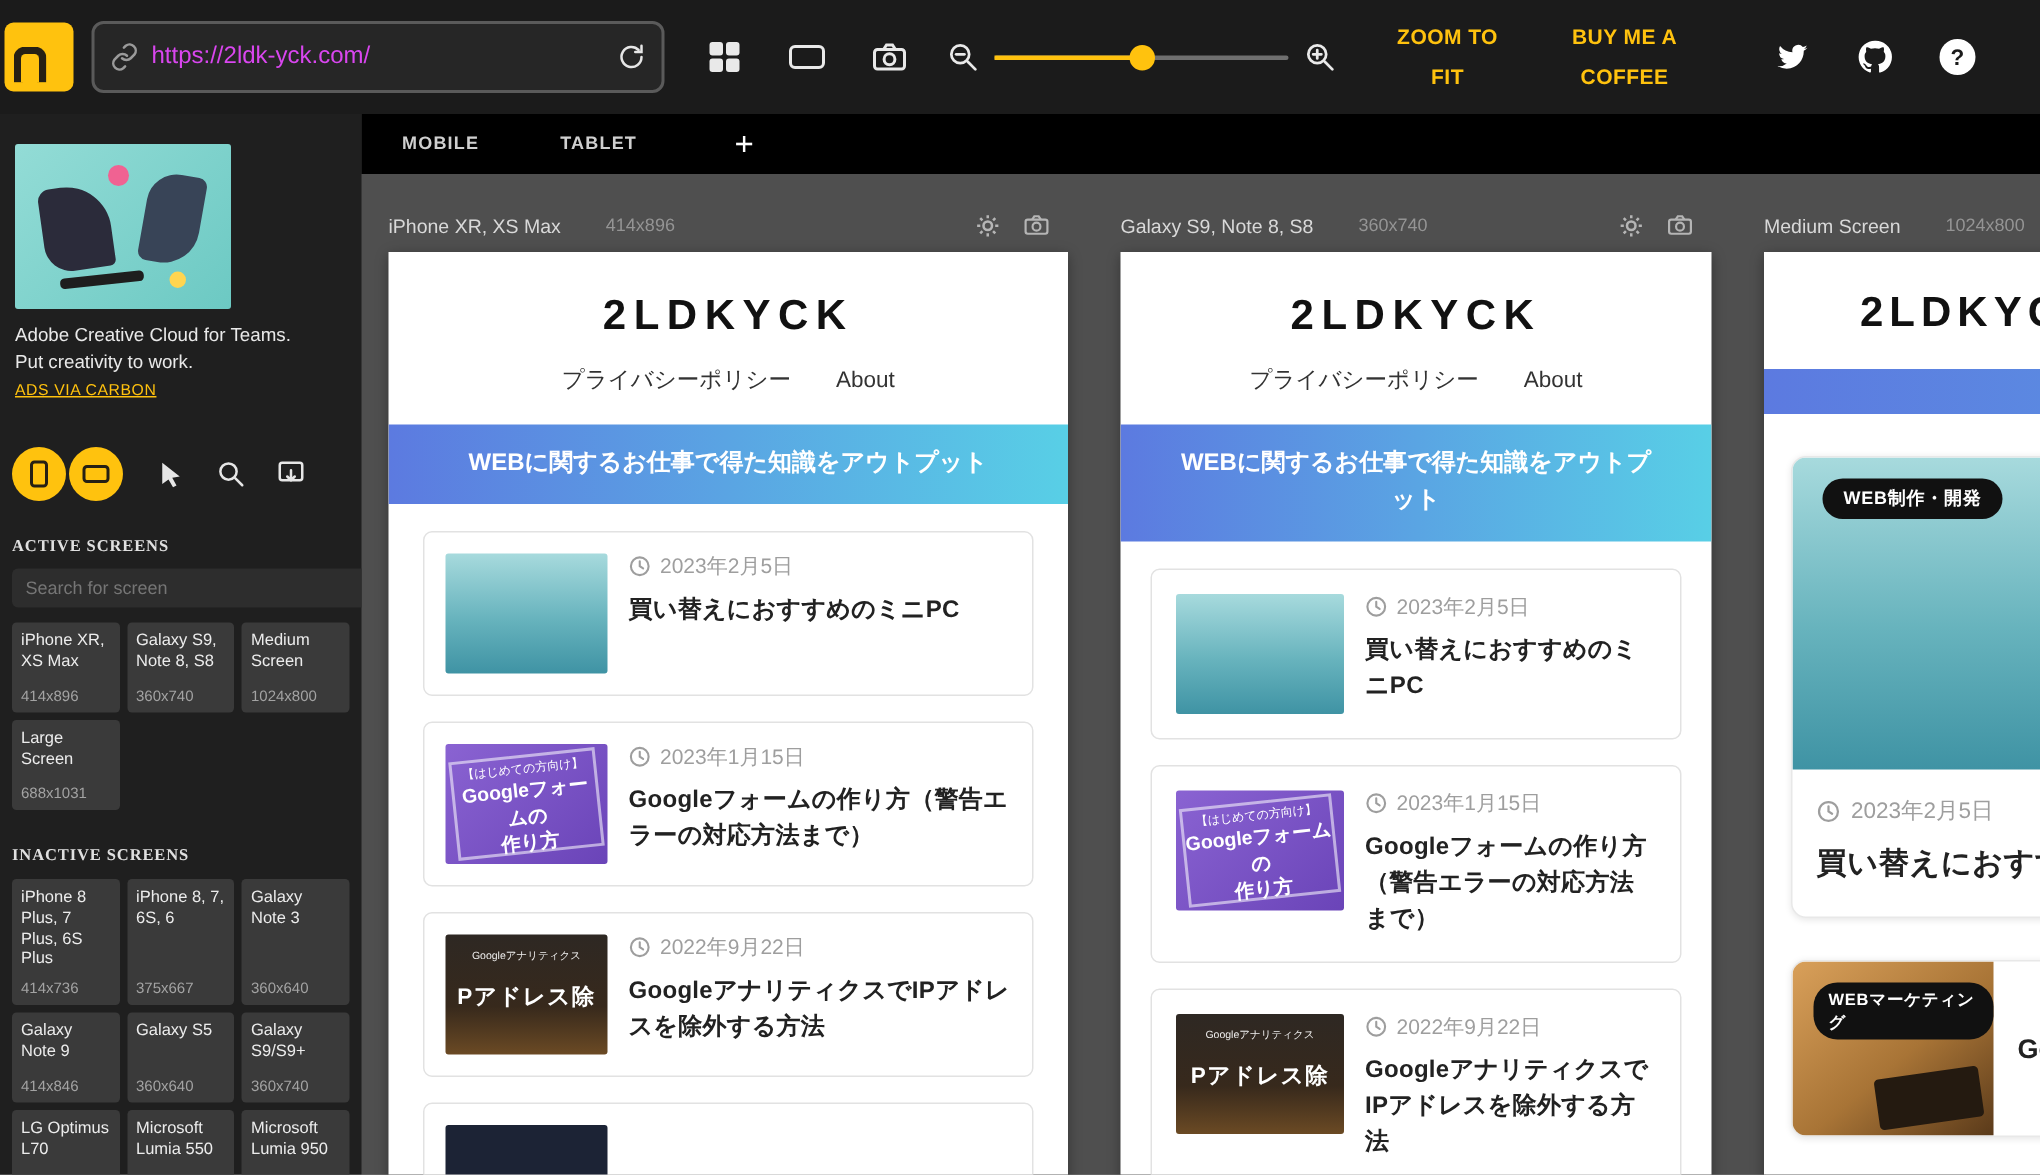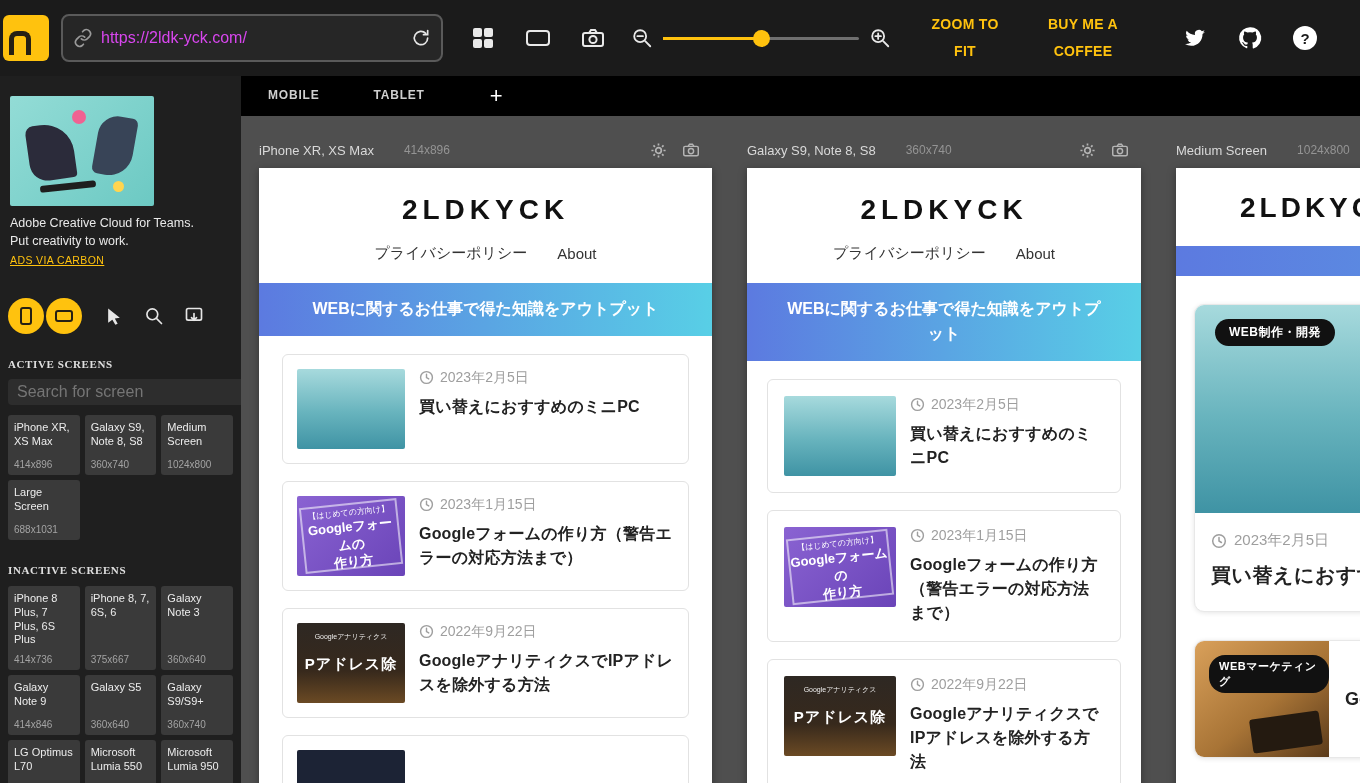--- a/index.html
+++ b/index.html
@@ -46,21 +46,21 @@
   .ad-text { margin-top:9px; color:#e9e9e9; font-size:12.5px; line-height:1.4; }
   .ad-link { display:inline-block; margin-top:4px; color:#ffc20e; font-size:10.5px;
     text-decoration:underline; letter-spacing:.4px; }
   .tools { display:flex; align-items:center; margin:30px 0 0 8px; }
   .tool-circle { width:36px; height:36px; border-radius:50%; background:#ffc20e;
     display:flex; align-items:center; justify-content:center; margin-right:2px; cursor:pointer; }
   .tool-plain { margin-left:20px; cursor:pointer; display:flex; align-items:center; }
   .section-title { margin:24px 8px 9px 8px; color:#e0e0e0; font-size:11px; font-weight:700;
     letter-spacing:.6px;font-family:Liberation Serif, serif; }
   .search-input { display:block; width:255px; margin:0 8px; height:26px; background:#2d2d2d;
-    border:none; border-radius:4px; color:#cfcfcf; font-size:16px; padding:0 9px; outline:none;
+    border:none; border-radius:4px; color:#cfcfcf; font-size:12px; padding:0 9px; outline:none;
     font-family:"Liberation Sans", sans-serif; }
   .tile-grid { display:grid; grid-template-columns:repeat(3,1fr); gap:5px; margin:10px 8px 0 8px; }
   .tile { background:#3a3a3a; border-radius:3px; padding:6px 6px 5px 6px; min-height:60px;
     display:flex; flex-direction:column; justify-content:space-between; cursor:pointer; }
   .tile-name { color:#ececec; font-size:11px; line-height:1.25; }
   .tile-size { color:#a3a3a3; font-size:10px; margin-top:7px; }
 
   
   .tabbar { position:absolute; top:76px; left:241px; width:1119px; height:40px;
     background:#000; display:flex; align-items:stretch; z-index:25; }

